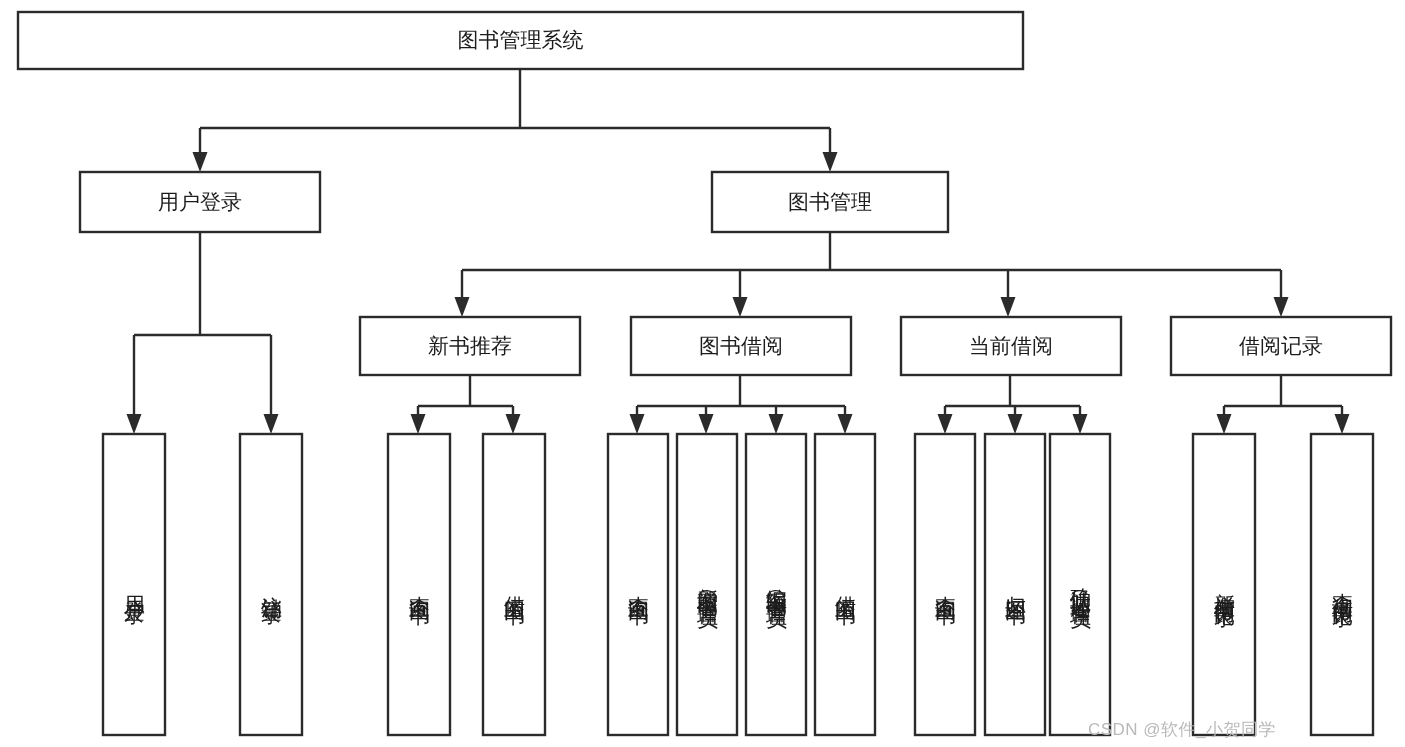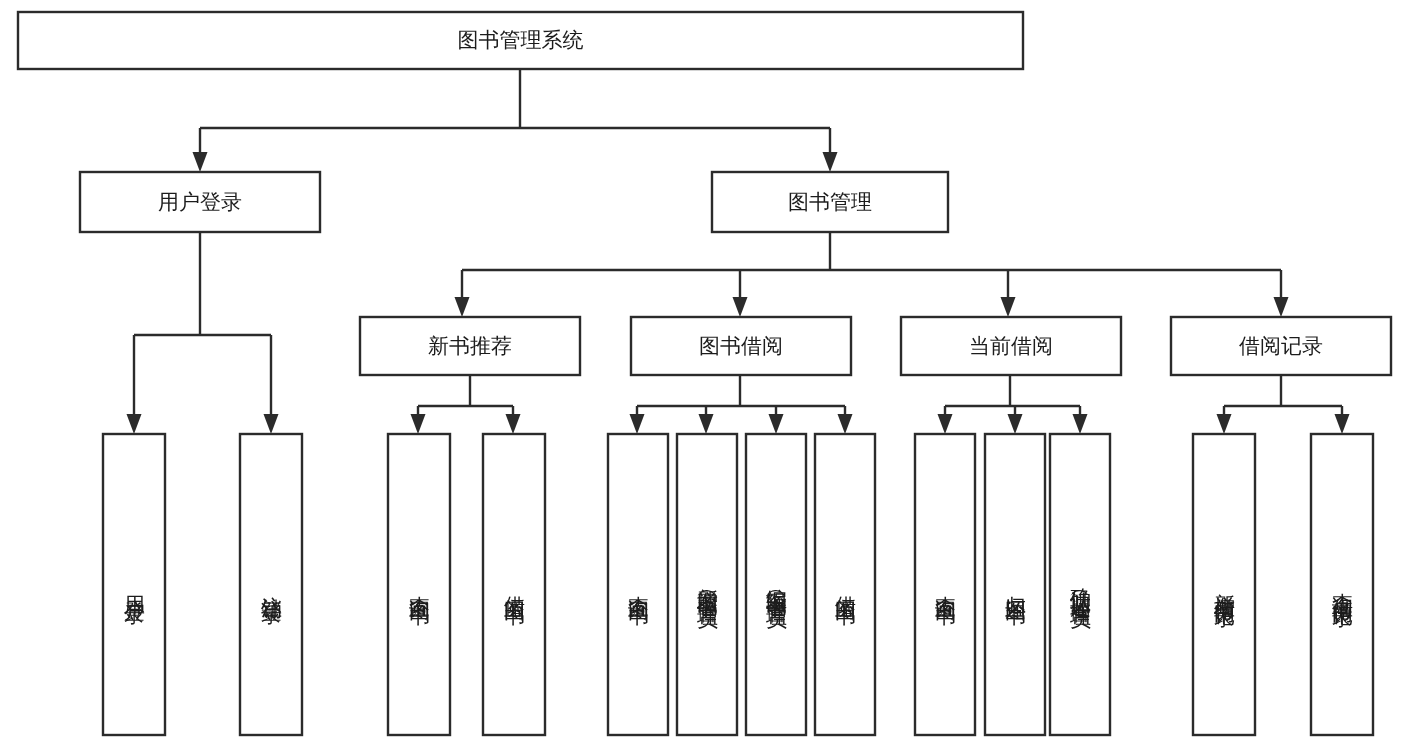--- a/index.html
+++ b/index.html
@@ -240,13 +240,14 @@
       <div class="vlabel" style="left: 1050px; top: 434px; width: 60px; height: 301px;">
         <span>确认归还（管理员）</span>
       </div>
       <div class="vlabel" style="left: 1193px; top: 434px; width: 62px; height: 301px;">
         <span>新增借阅记录</span>
       </div>
       <div class="vlabel" style="left: 1311px; top: 434px; width: 62px; height: 301px;">
         <span>查询借阅记录</span>
       </div>
     </div>
+  <div class="watermark">CSDN @软件_小贺同学</div>
 </div>
 
 </body></html>

